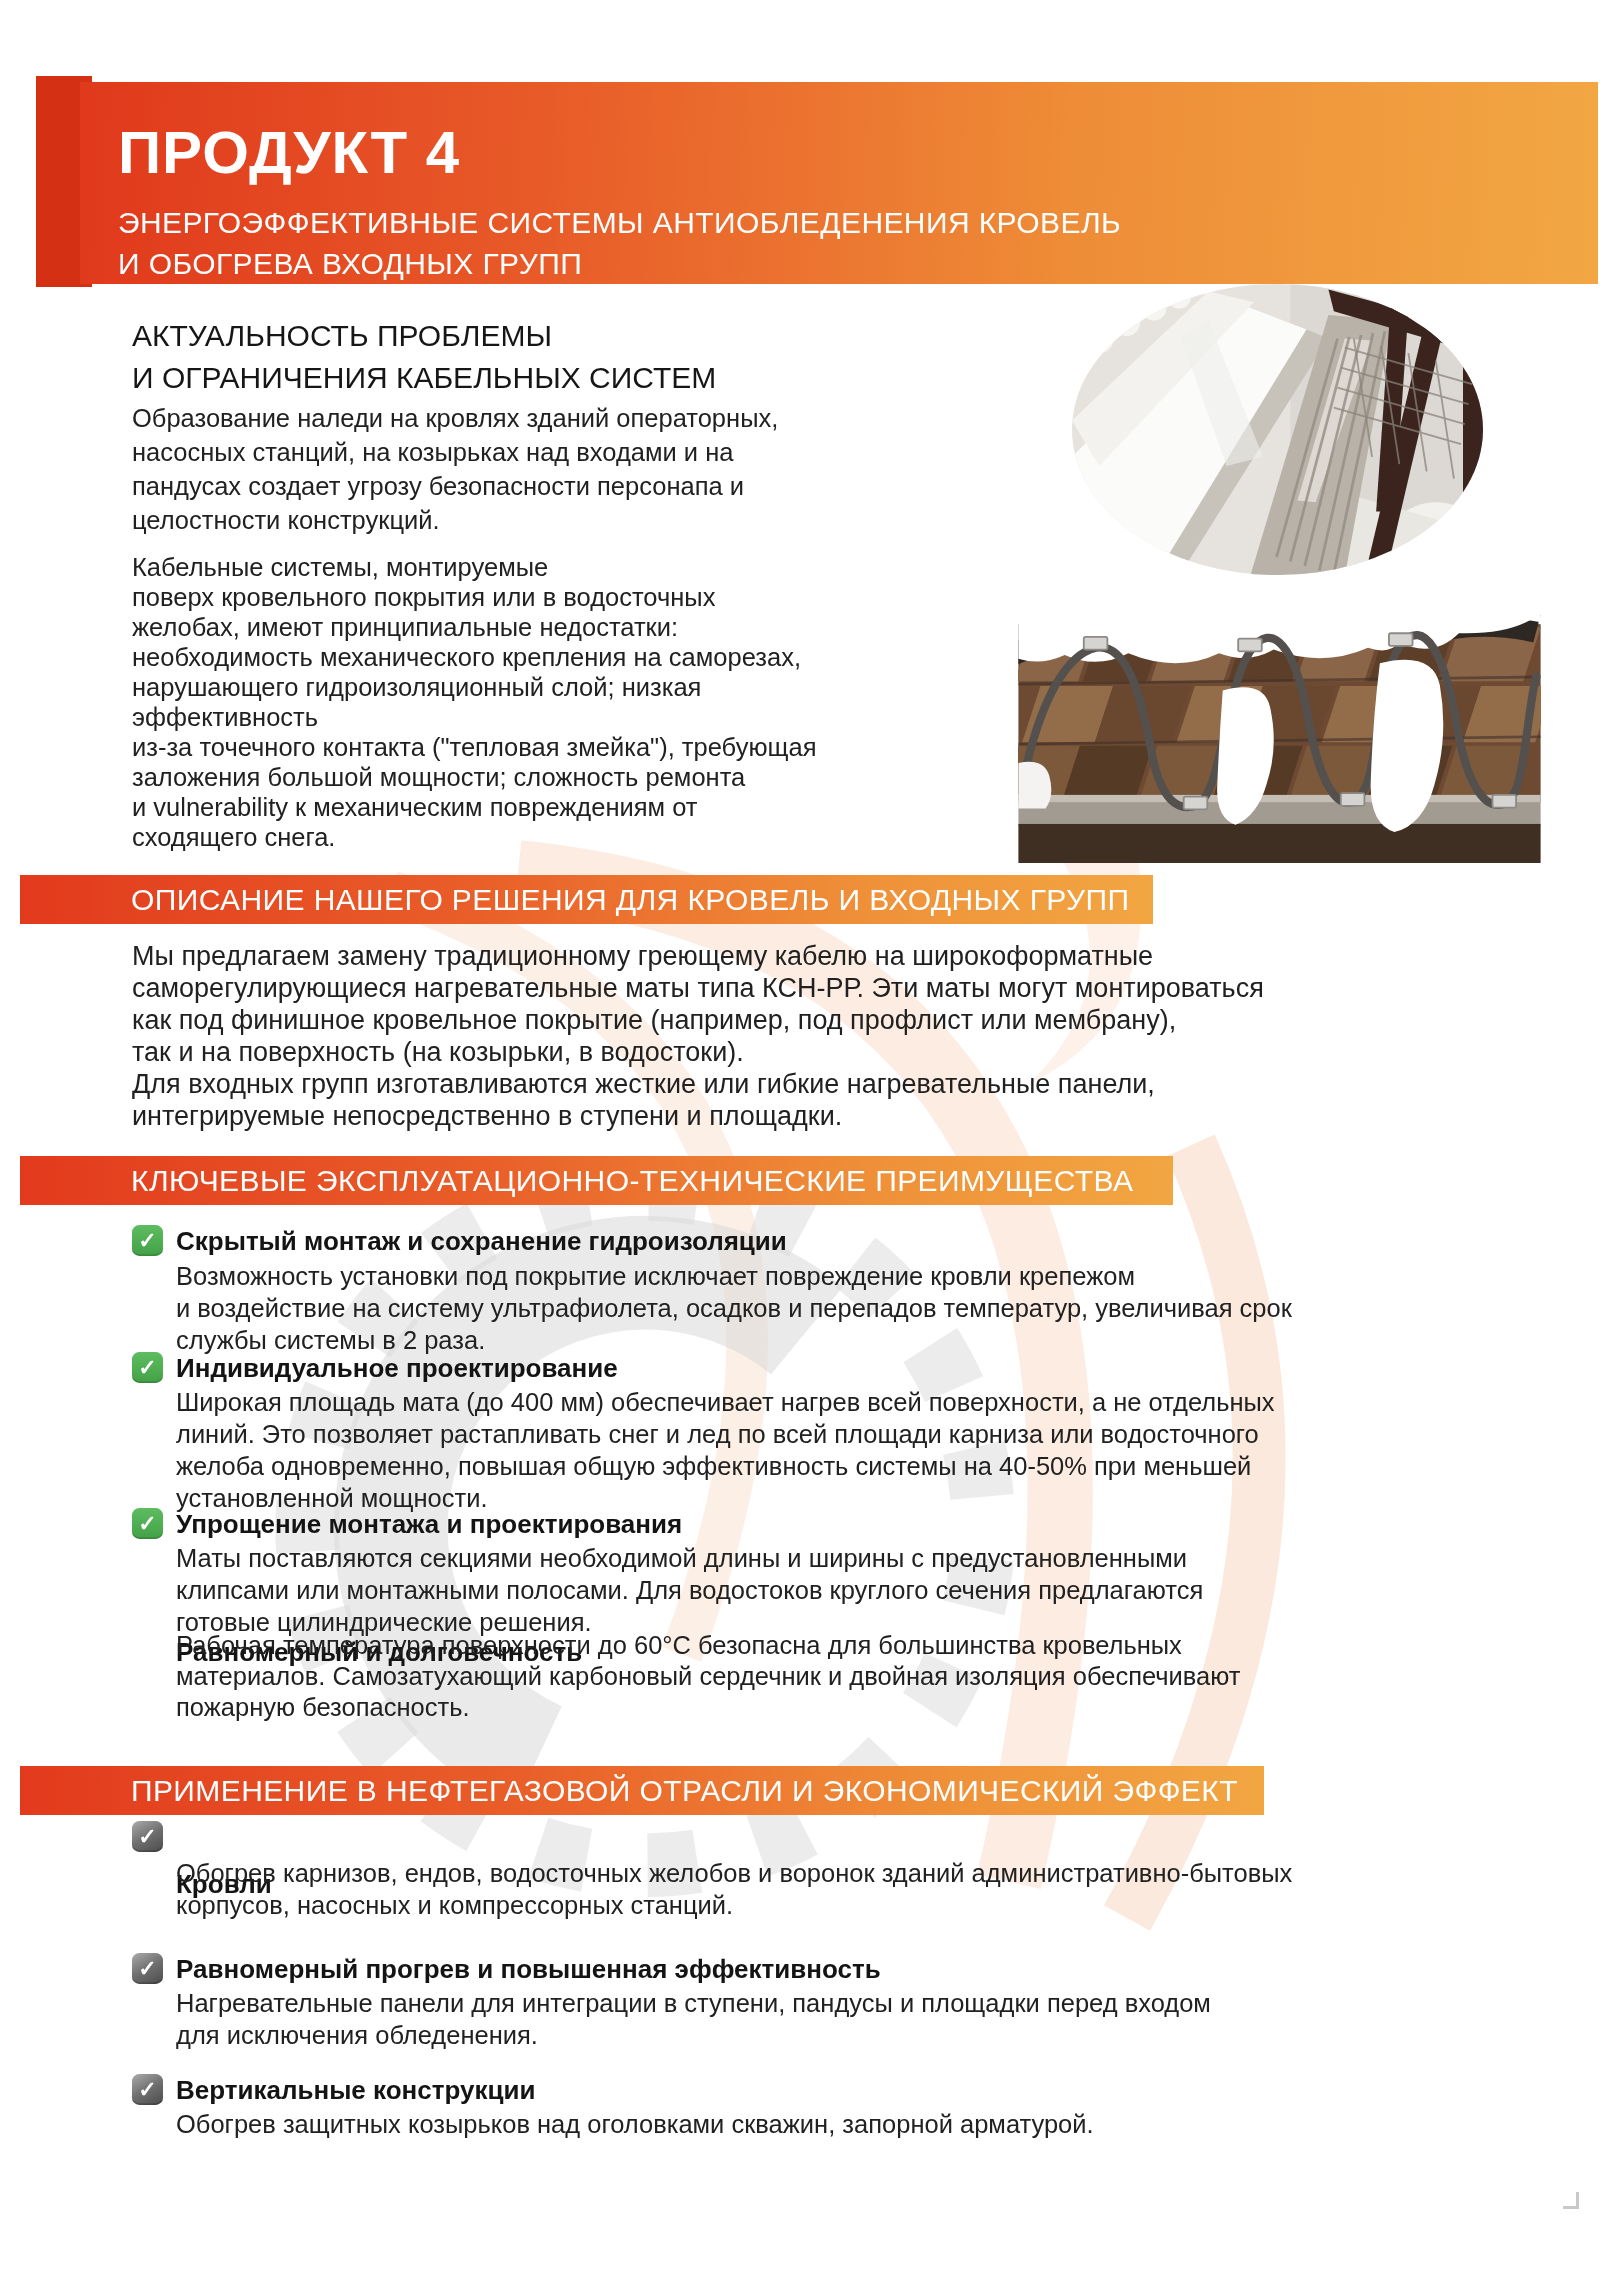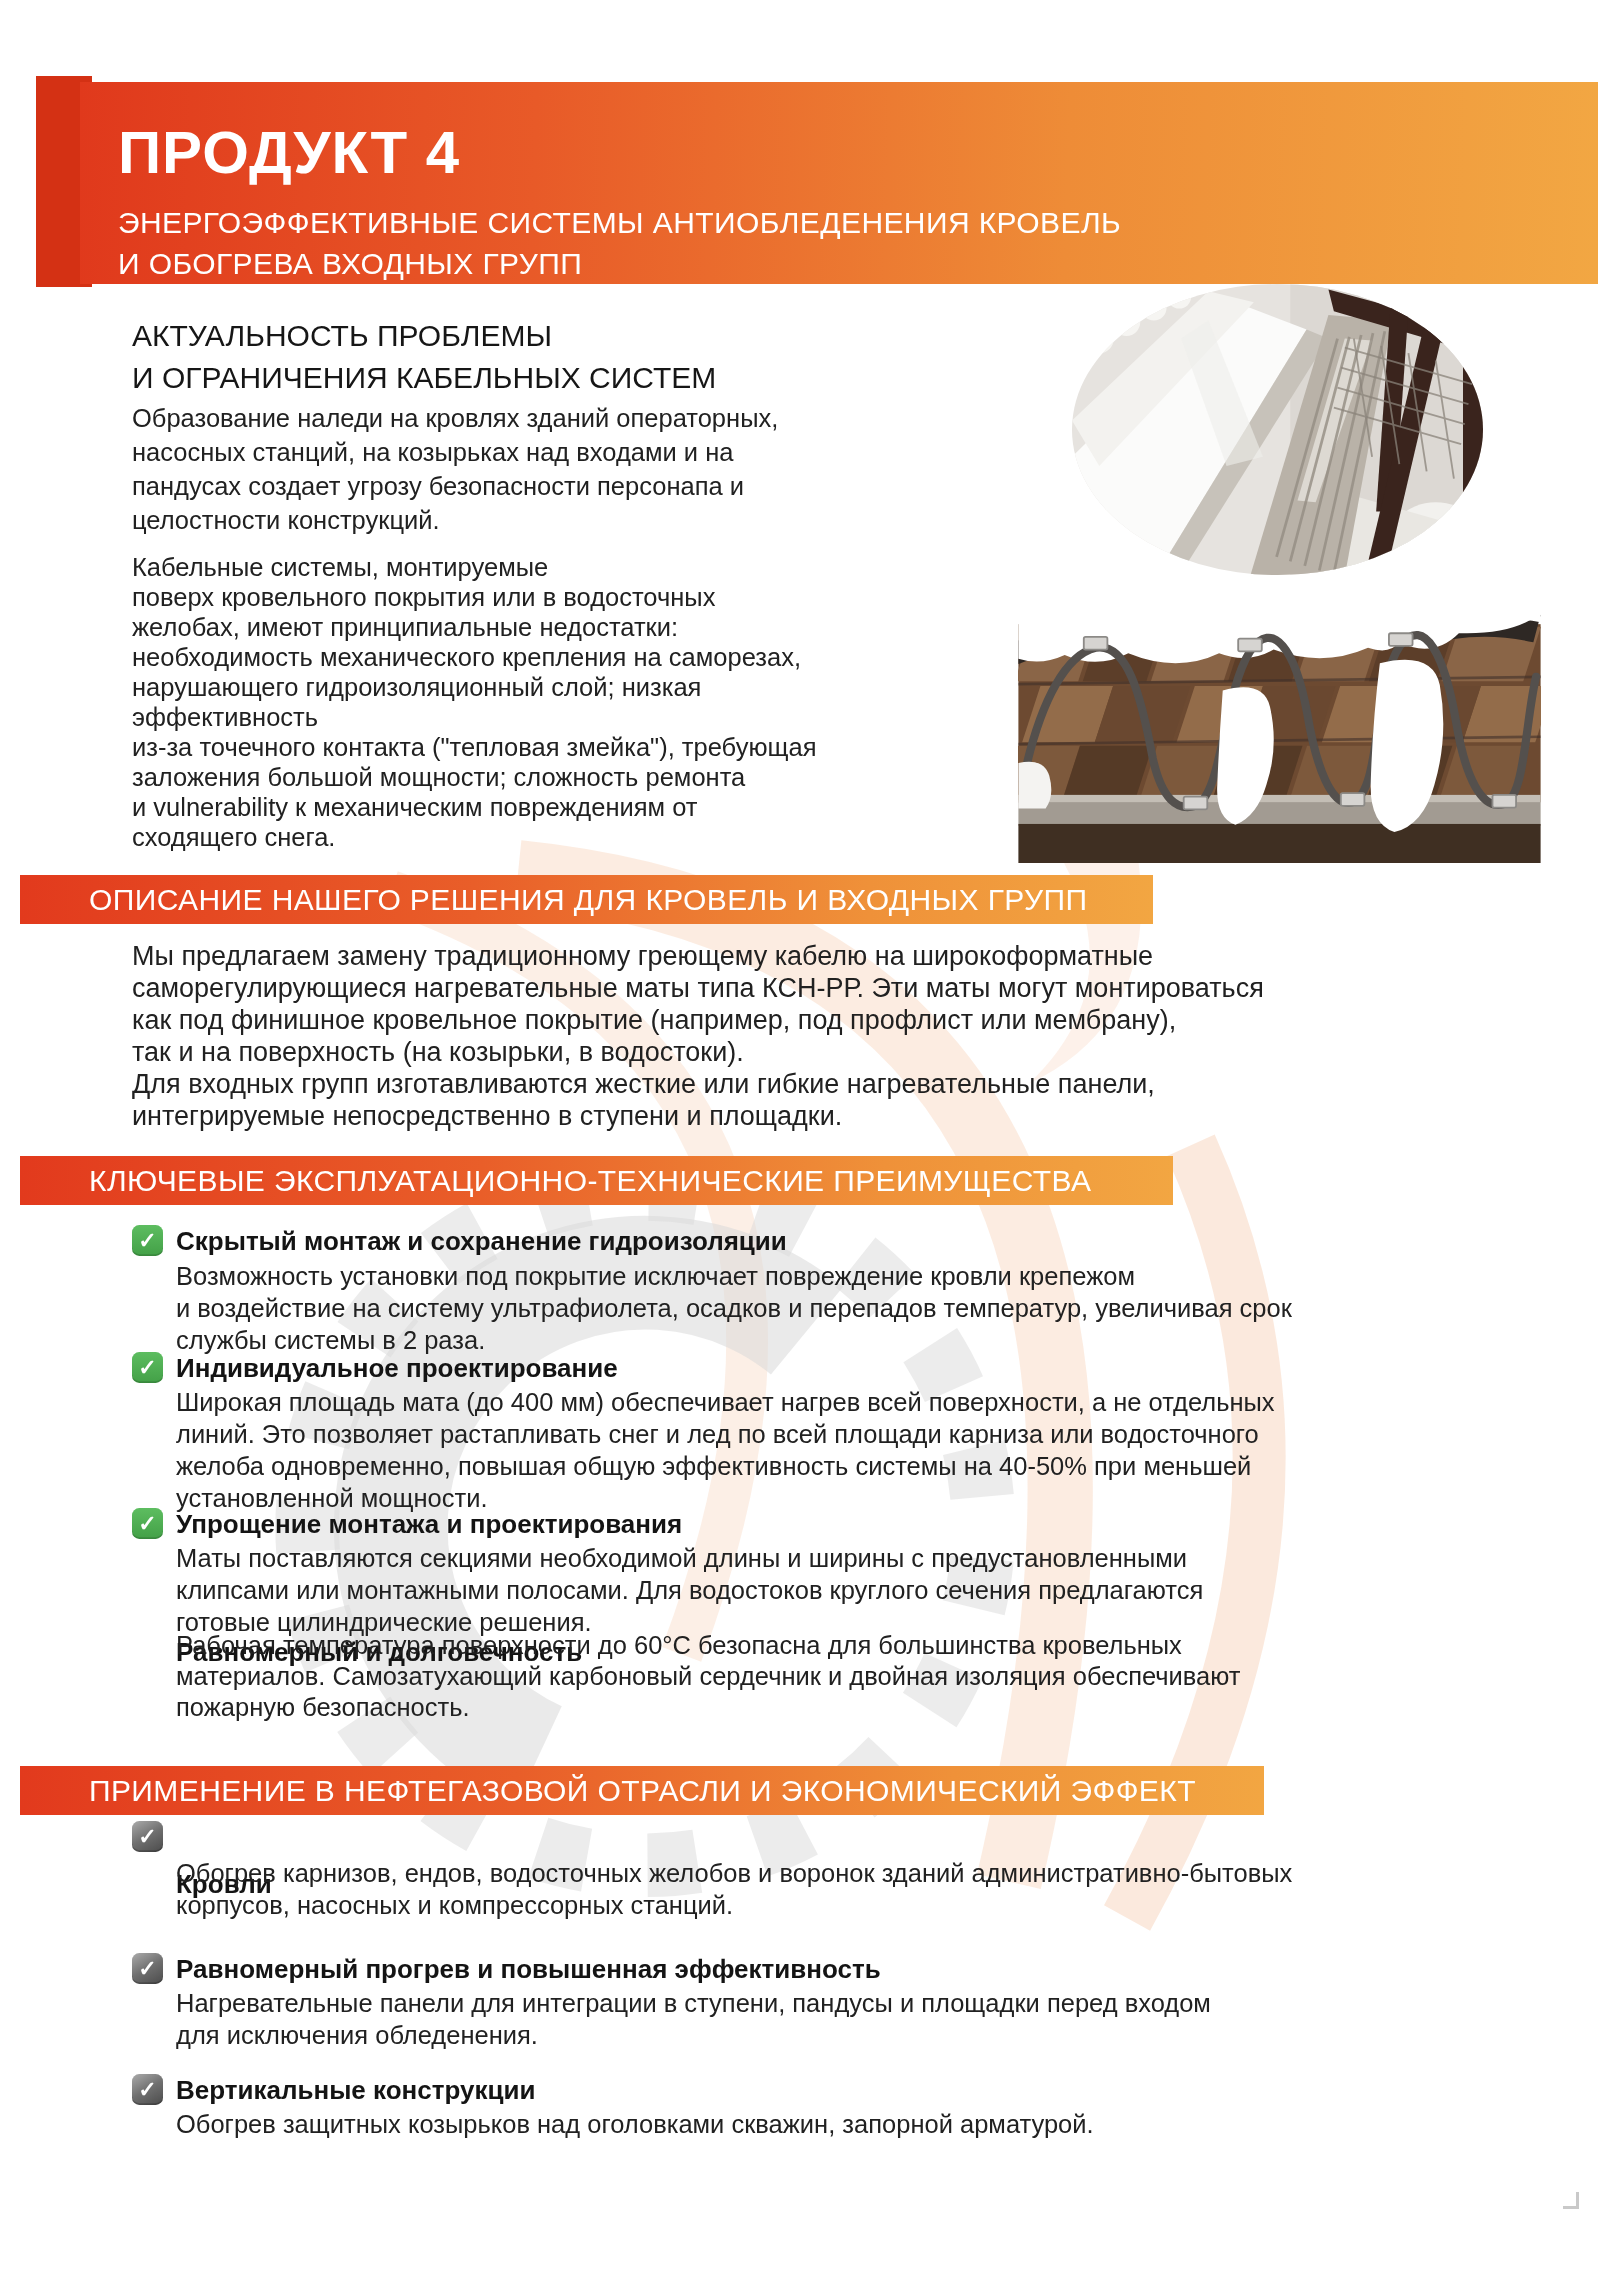--- a/index.html
+++ b/index.html
@@ -13,21 +13,21 @@
         background:linear-gradient(92deg,#e0391c 0%,#e85a28 30%,#ee8c37 65%,#f2a743 100%);}
   .header-title{position:absolute;left:38px;top:36px;font-size:60px;font-weight:800;color:#ffffff;letter-spacing:0.9px;}
   .header-subtitle{position:absolute;left:38px;top:120px;font-size:30px;line-height:41px;font-weight:500;color:#ffffff;letter-spacing:0.4px;}
 
   
   .problem-heading{position:absolute;left:132px;top:315px;font-size:30px;line-height:42px;font-weight:400;color:#161616;}
   .para1{position:absolute;left:132px;top:401px;width:918px;font-size:25.5px;line-height:34px;}
   .para2{position:absolute;left:132px;top:552px;width:936px;font-size:25.5px;line-height:30px;}
 
   .banner{position:absolute;left:20px;height:49px;display:flex;align-items:center;
-        padding-left:69px;box-sizing:border-box;color:#ffffff;font-size:30px;font-weight:500;letter-spacing:0.4px;
+        padding-left:111px;box-sizing:border-box;color:#ffffff;font-size:30px;font-weight:500;letter-spacing:0.4px;
         background:linear-gradient(90deg,#e23a1d 0%,#e95e29 40%,#ef9139 75%,#f2a642 100%);}
   .banner-1{top:875px;width:1133px;}
   .banner-2{top:1156px;width:1153px;}
   .banner-3{top:1766px;width:1244px;}
 
   .solution-body{position:absolute;left:132px;top:940px;width:1423px;font-size:27px;line-height:32px;}
 
   .check{position:absolute;width:31px;height:31px;border-radius:7.3px;display:flex;align-items:center;justify-content:center;
          font-size:22px;font-weight:700;color:#ffffff;}
   .check.green{left:132px;background:linear-gradient(180deg,#5dbd60 0%,#43a047 100%);box-shadow:inset 0 -1.8px 0 rgba(0,0,0,.15);}

